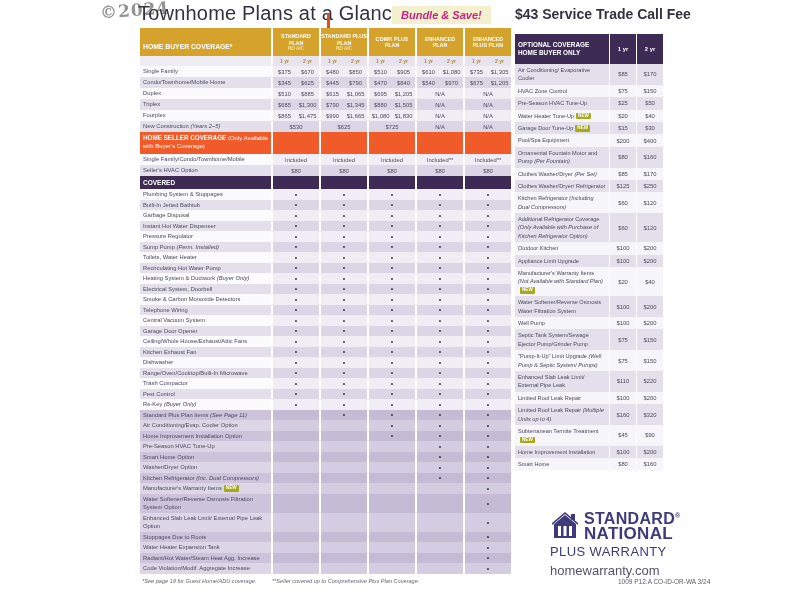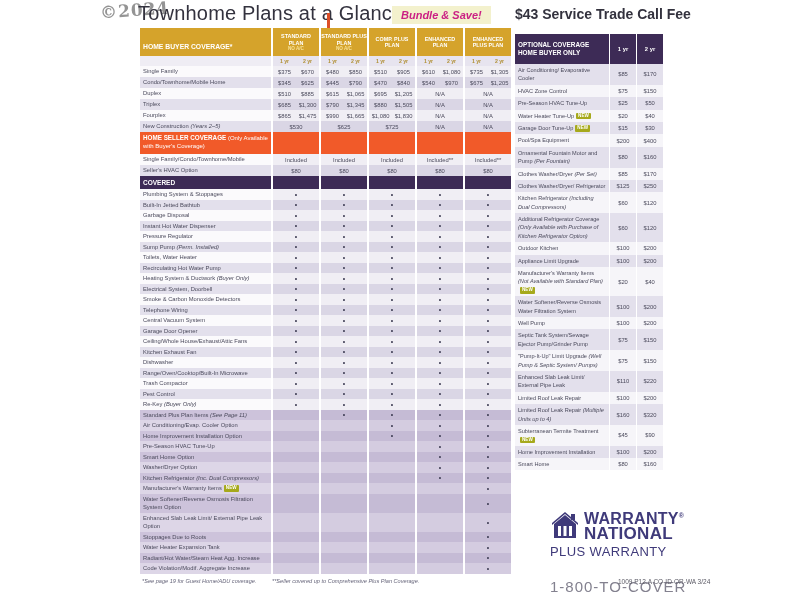--- a/index.html
+++ b/index.html
@@ -1200,22 +1200,23 @@
     <div class="logo-row">
       <svg width="30" height="30" viewBox="0 0 30 30">
         <polygon points="2,14 15,3 28,14 28,12 15,1 2,12" fill="#3f3a7a"></polygon>
         <polygon points="4,13 15,4 26,13 26,27 4,27" fill="#3f3a7a"></polygon>
         <rect x="21" y="3" width="4" height="6" fill="#3f3a7a"></rect>
         <rect x="8" y="15" width="3" height="10" fill="#ffffff"></rect>
         <rect x="13.5" y="15" width="3" height="10" fill="#ffffff"></rect>
         <rect x="19" y="15" width="3" height="10" fill="#ffffff"></rect>
       </svg>
       <div class="logo-text">
-        <div class="lt1"><span>WARRANTY</span><sup style="font-size:7px;">®</sup></div>
+        <div class="lt1"><span>STANDARD</span><sup style="font-size:7px;">®</sup></div>
         <div class="lt2">NATIONAL</div>
       </div>
     </div>
     <div class="lt3">PLUS WARRANTY</div>
+    <div class="website">homewarranty.com</div>
     <div class="phone">1-800-TO-COVER</div>
   </div>
 
   <div class="doc-code">1009 P12.A CO-ID-OR-WA 3/24</div>
 </div>
 
 </body></html>

